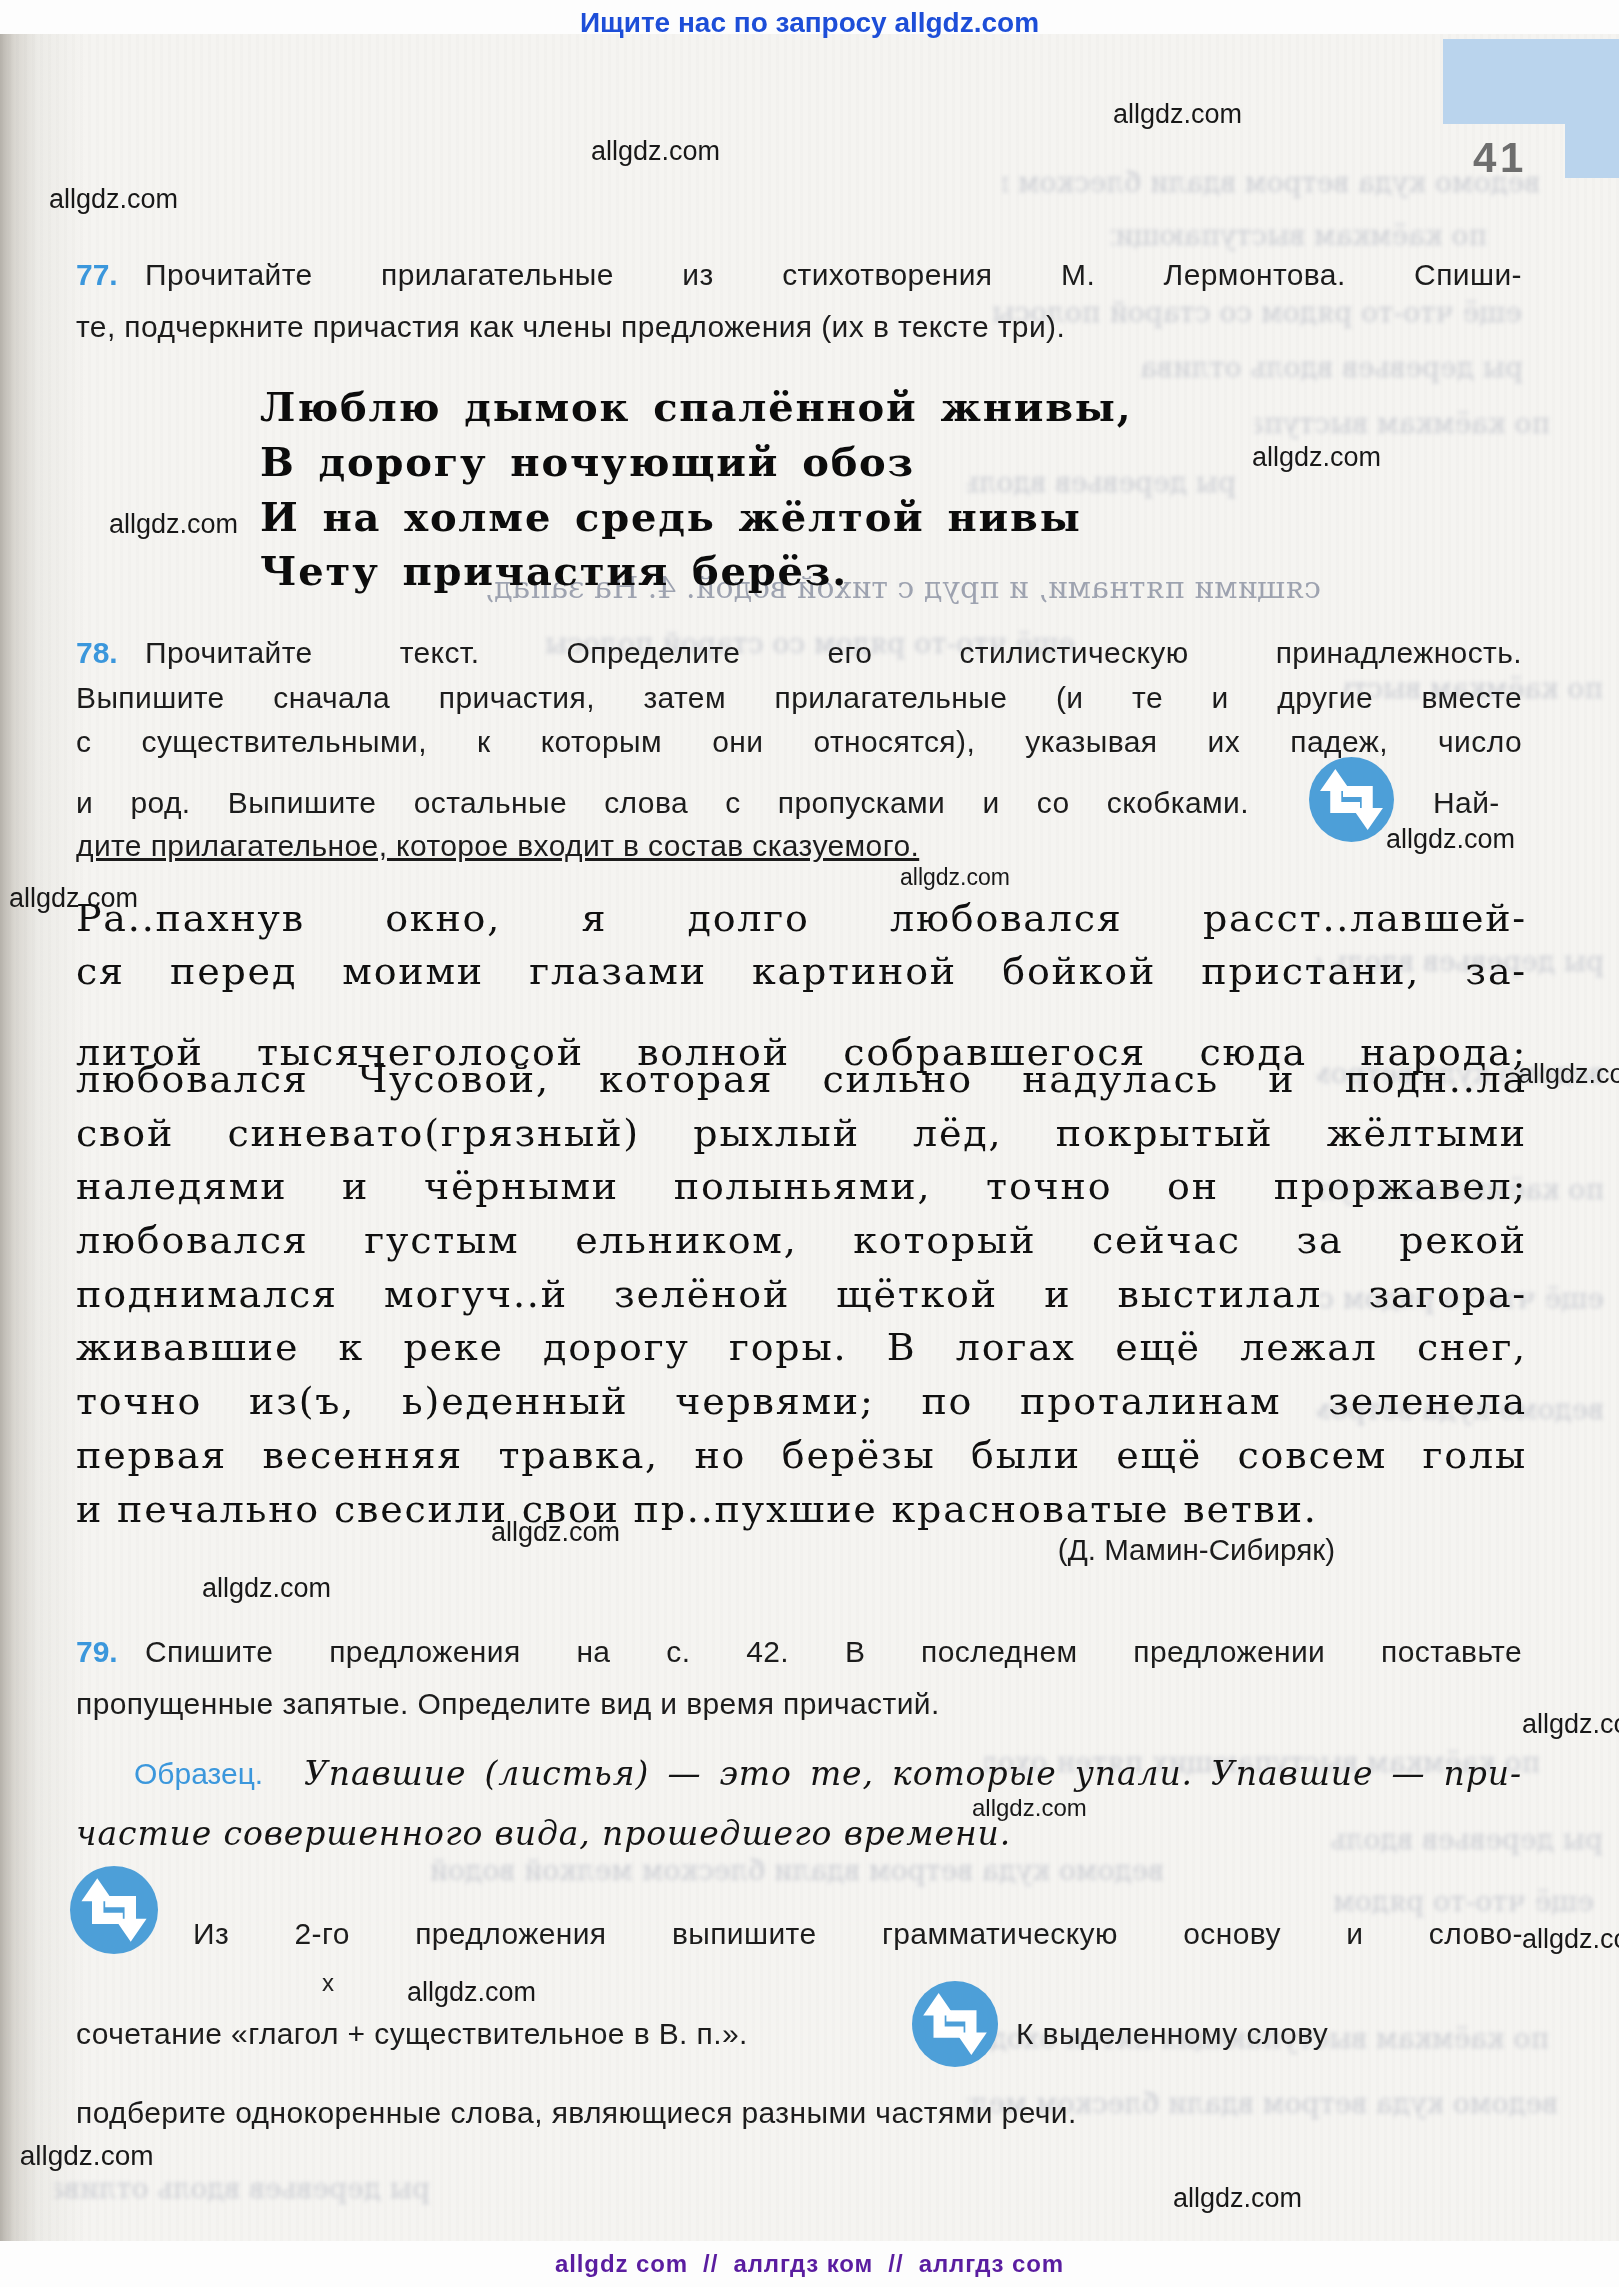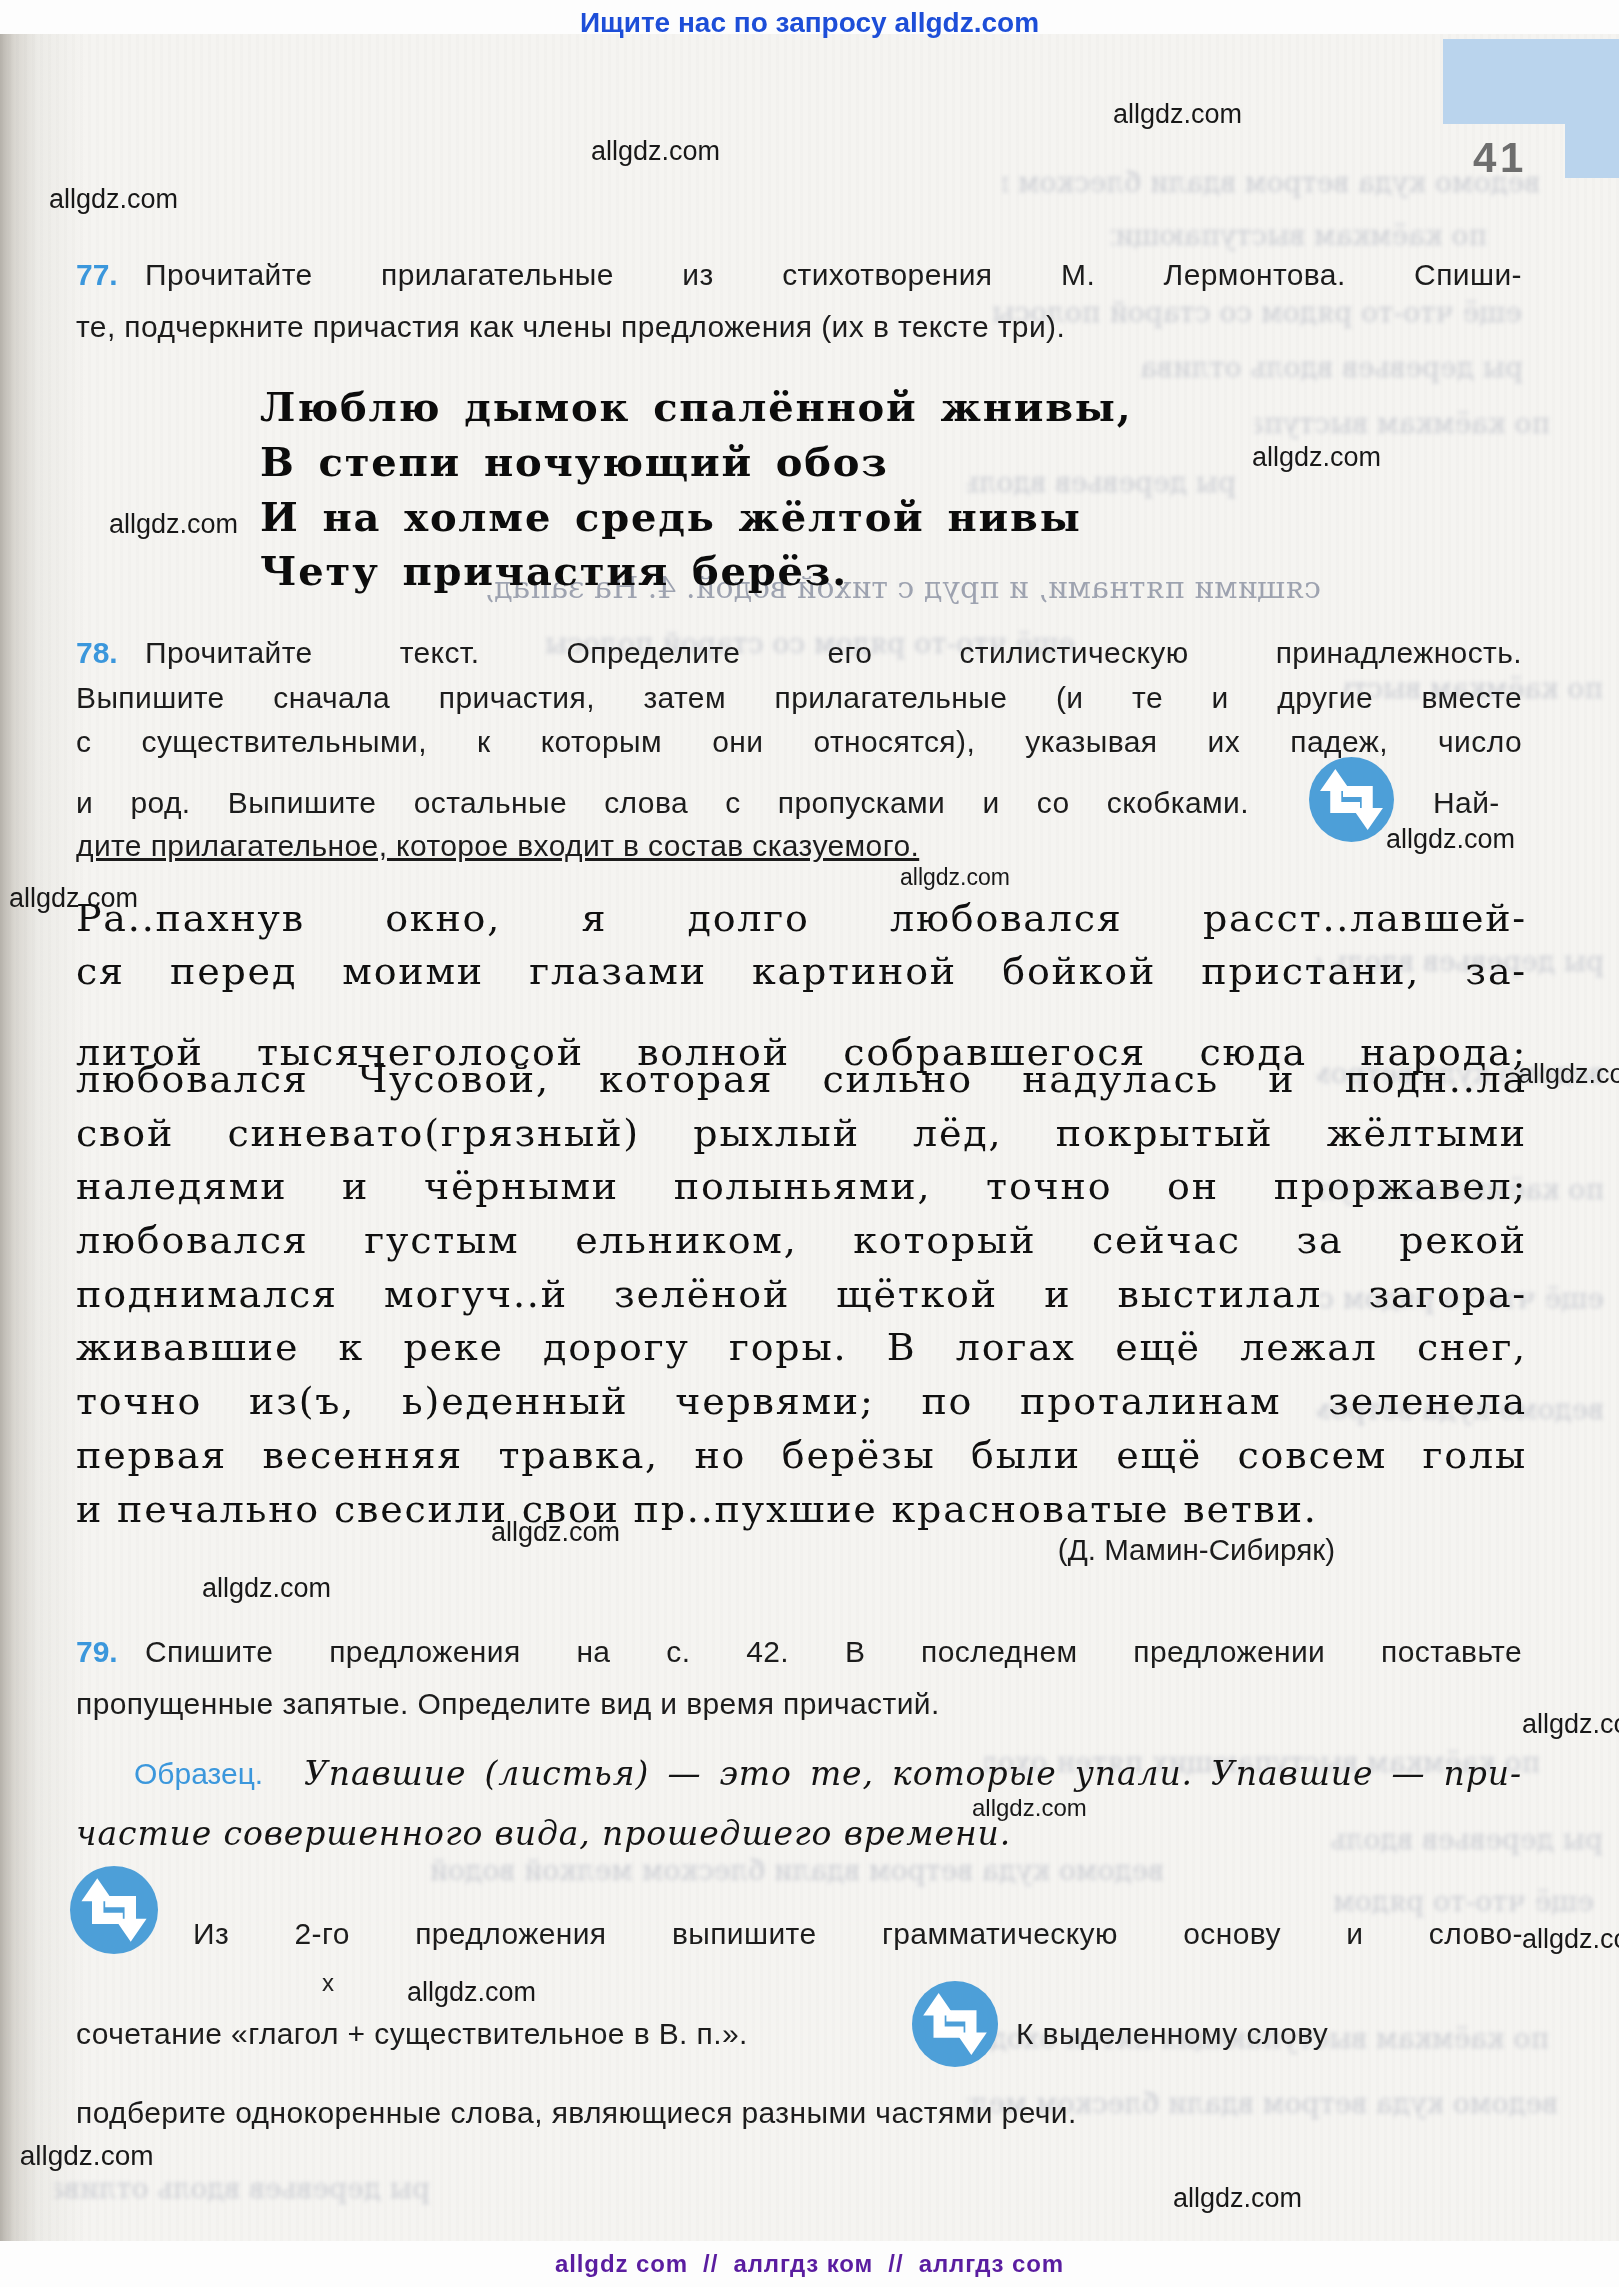--- a/index.html
+++ b/index.html
@@ -118,21 +118,21 @@
     <span class="wm" style="left: 1522px; top: 1924px;">allgdz.com</span>
     <span class="wm" style="left: 19.7px; top: 2140px; font-size: 28px;">allgdz.com</span>
     <span class="wm" style="left: 1173px; top: 2183px;">allgdz.com</span>
   </div>
 
 <div class="exnum" style="left:76px;top:258px;">77.</div>
 <div class="sans-line jline" style="left:145px;top:258px;width:1377px;">Прочитайте прилагательные из стихотворения М. Лермонтова. Спиши-</div>
 <div class="sans-line" style="left:76px;top:310px;">те, подчеркните причастия как члены предложения (их в тексте три).</div>
 
 <div class="poem-line" style="top:383px;">Люблю дымок спалённой жнивы,</div>
-<div class="poem-line" style="top:438px;">В степи ночующий обоз</div>
+<div class="poem-line" style="top:438px;">В дорогу ночующий обоз</div>
 <div class="poem-line" style="top:493px;">И на холме средь жёлтой нивы</div>
 <div class="poem-line" style="top:547px;">Чету причастия берёз.</div>
 
 <div class="exnum" style="left:76px;top:636px;">78.</div>
 <div class="sans-line jline" style="left:145px;top:636px;width:1377px;">Прочитайте текст. Определите его стилистическую принадлежность.</div>
 <div class="sans-line jline" style="left:76px;top:681px;width:1446px;">Выпишите сначала причастия, затем прилагательные (и те и другие вместе</div>
 <div class="sans-line jline" style="left:76px;top:725px;width:1446px;">с существительными, к которым они относятся), указывая их падеж, число</div>
 <div class="sans-line jline" style="left:76px;top:786px;width:1173px;">и род. Выпишите остальные слова с пропусками и со скобками.</div>
 <div class="sans-line" style="left:1433px;top:786px;">Най-</div>
 <div class="sans-line" style="left:76px;top:829px;text-decoration:underline;">дите прилагательное, которое входит в состав сказуемого.</div>

